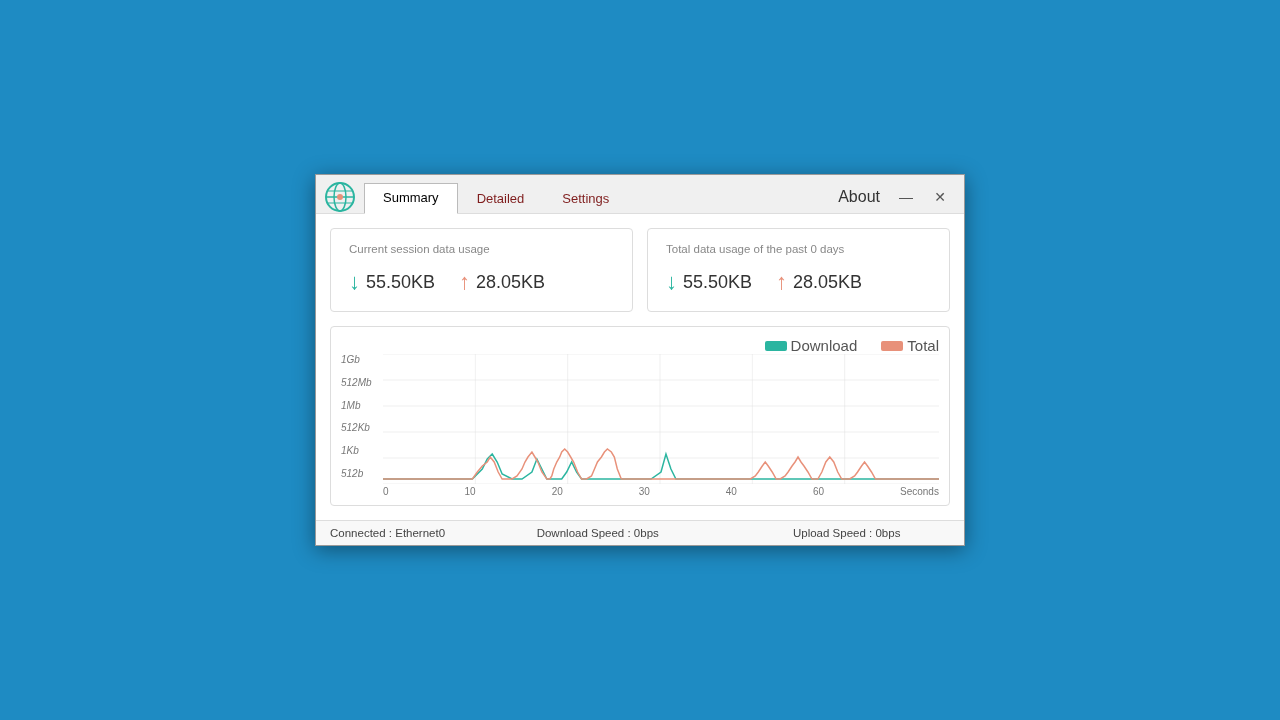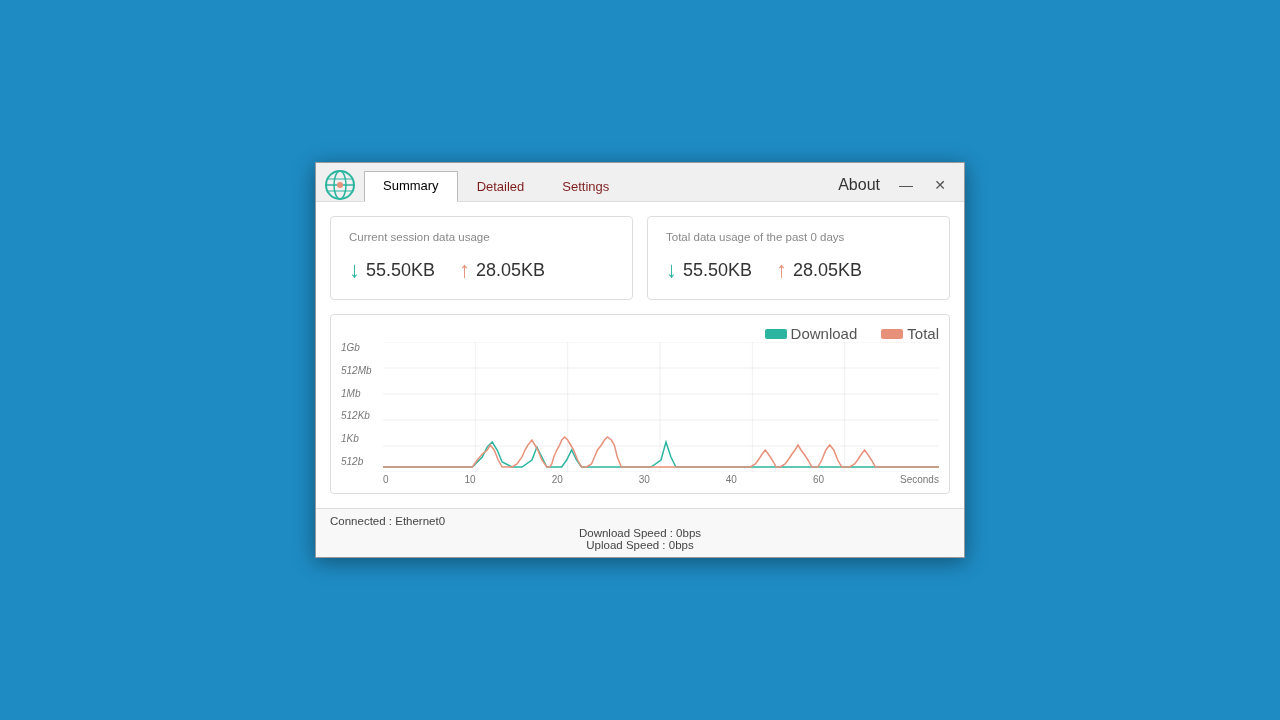--- a/index.html
+++ b/index.html
@@ -184,25 +184,24 @@
       margin-top: 2px;
     }
     .statusbar {
       background: #f8f8f8;
       border-top: 1px solid #ddd;
       padding: 6px 14px;
       display: flex;
       font-size: 11.5px;
       color: #444;
       gap: 0;
-      flex-direction: column;
     }
     .status-item {
       flex: 1;
-      text-align: center;
+      text-align: left;
     }
     .status-item:first-child { text-align: left; }
     .status-item:last-child { text-align: center; }
   </style>
 </head>
 <body>
 
 <div class="window">
 
   <div class="titlebar">

